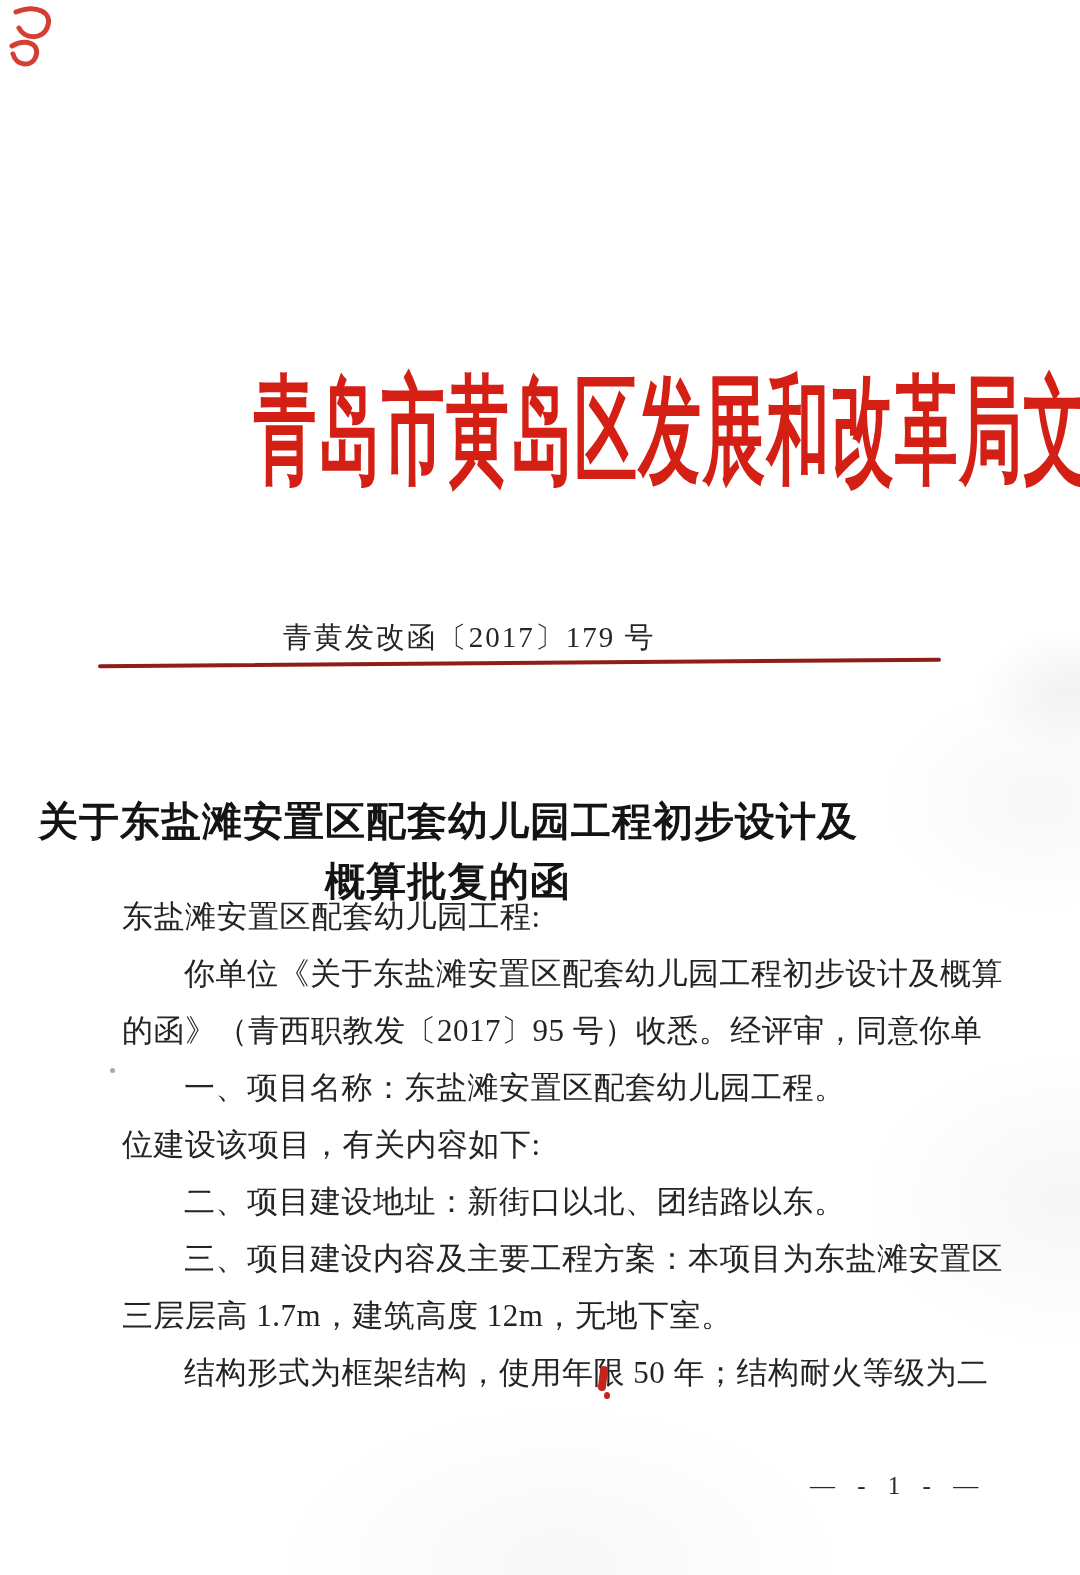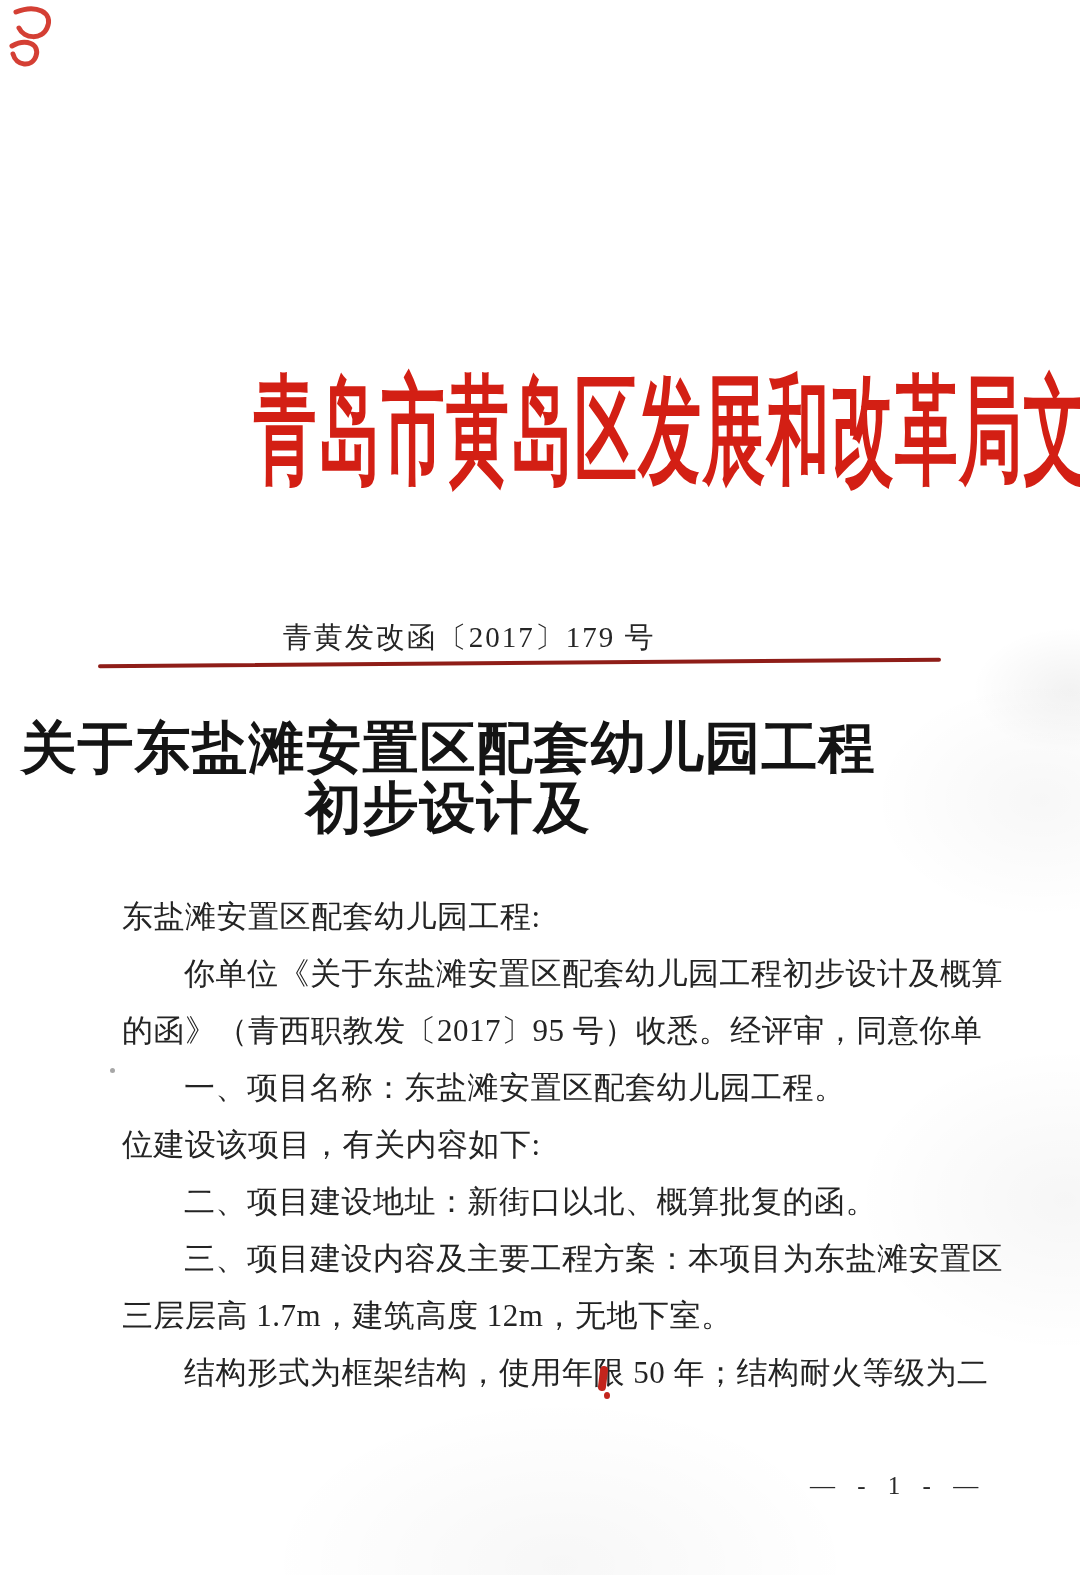--- a/index.html
+++ b/index.html
@@ -56,25 +56,25 @@
     width: 843px;
     height: 4px;
     background: #8f1d18;
     transform: rotate(-0.45deg);
     border-radius: 2px;
   }
 
   
   .letter-title {
     position: absolute;
-    top: 718px;
+    top: 792px;
     left: 0;
     width: 896px;
     text-align: center;
-    font-size: 56px;
+    font-size: 40px;
     font-weight: 700;
     line-height: 60px;
     color: #141414;
     letter-spacing: 1px;
   }
 
   
   .letter-body {
     position: absolute;
     top: 888px;
@@ -152,29 +152,30 @@
   </svg>
 
   <div class="agency-title">青岛市黄岛区发展和改革局文件</div>
 
   <div class="doc-number">青黄发改函〔2017〕179 号</div>
 
   <div class="red-divider"></div>
 
   <div class="letter-title">
     <div>关于东盐滩安置区配套幼儿园工程初步设计及</div>
+    <div>概算批复的函</div>
   </div>
 
   <div class="letter-body">
     <div class="body-line">东盐滩安置区配套幼儿园工程:</div>
     <div class="body-line indent">你单位《关于东盐滩安置区配套幼儿园工程初步设计及概算</div>
     <div class="body-line">的函》（青西职教发〔2017〕95 号）收悉。经评审，同意你单</div>
     <div class="body-line indent">一、项目名称：东盐滩安置区配套幼儿园工程。</div>
     <div class="body-line">位建设该项目，有关内容如下:</div>
-    <div class="body-line indent">二、项目建设地址：新街口以北、概算批复的函。</div>
+    <div class="body-line indent">二、项目建设地址：新街口以北、团结路以东。</div>
     <div class="body-line indent">三、项目建设内容及主要工程方案：本项目为东盐滩安置区</div>
     <div class="body-line">三层层高 1.7m，建筑高度 12m，无地下室。</div>
     <div class="body-line indent">结构形式为框架结构，使用年限 50 年；结构耐火等级为二</div>
   </div>
 
   <div class="artifact-red-stroke"></div>
   <div class="artifact-red-dot"></div>
   <div class="artifact-gray-dot"></div>
 
   <div class="page-number">— - 1 - —</div>

